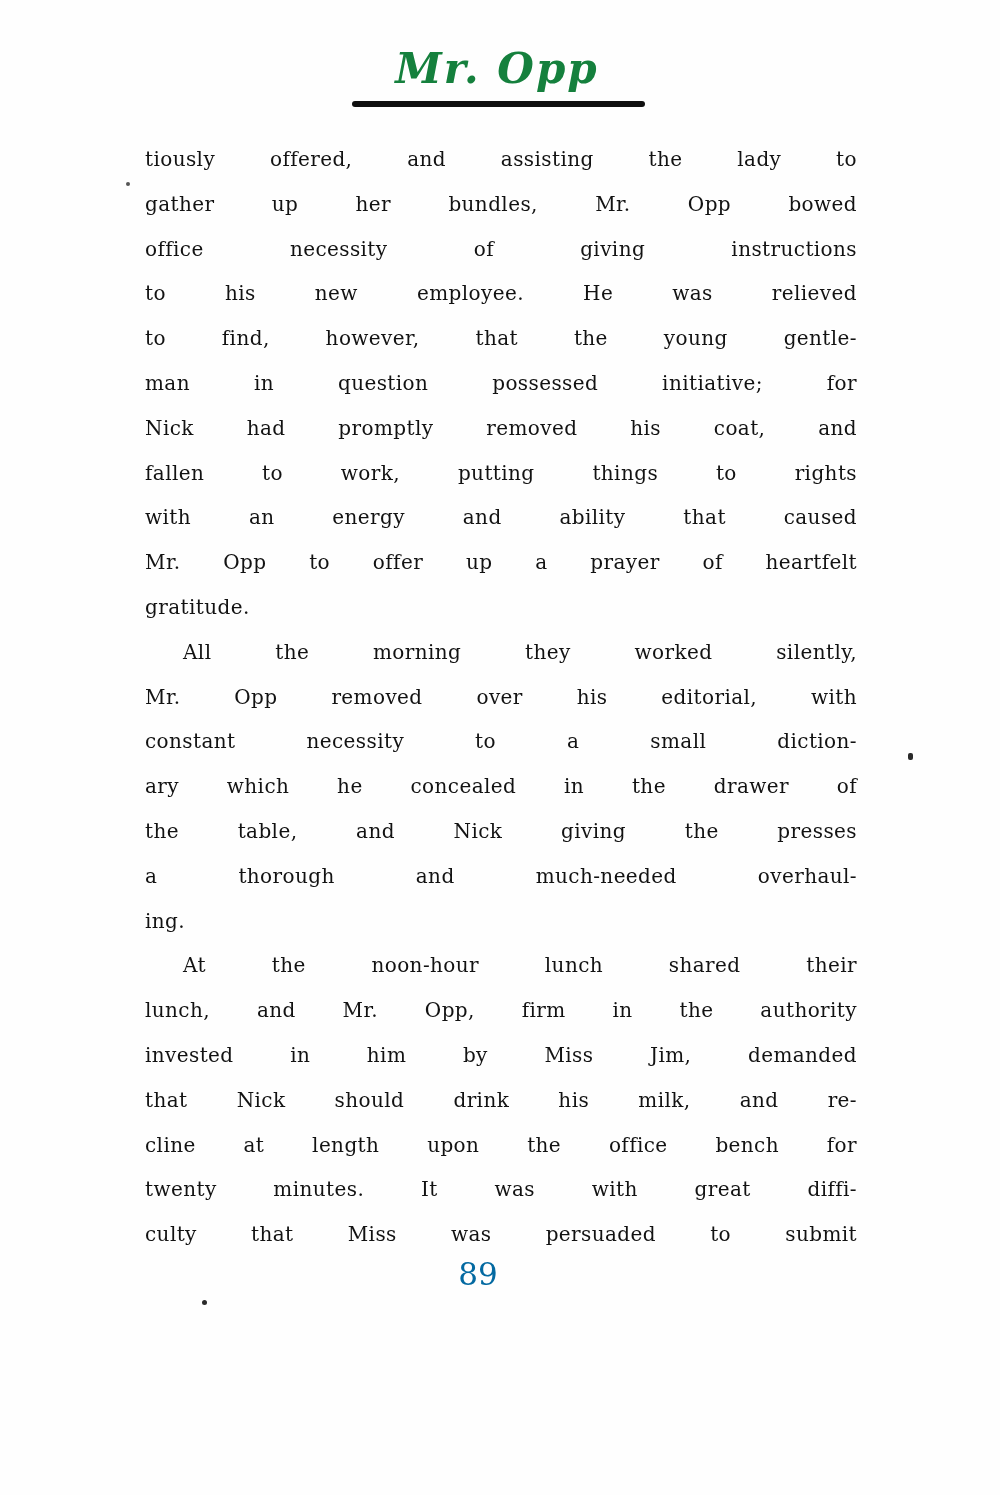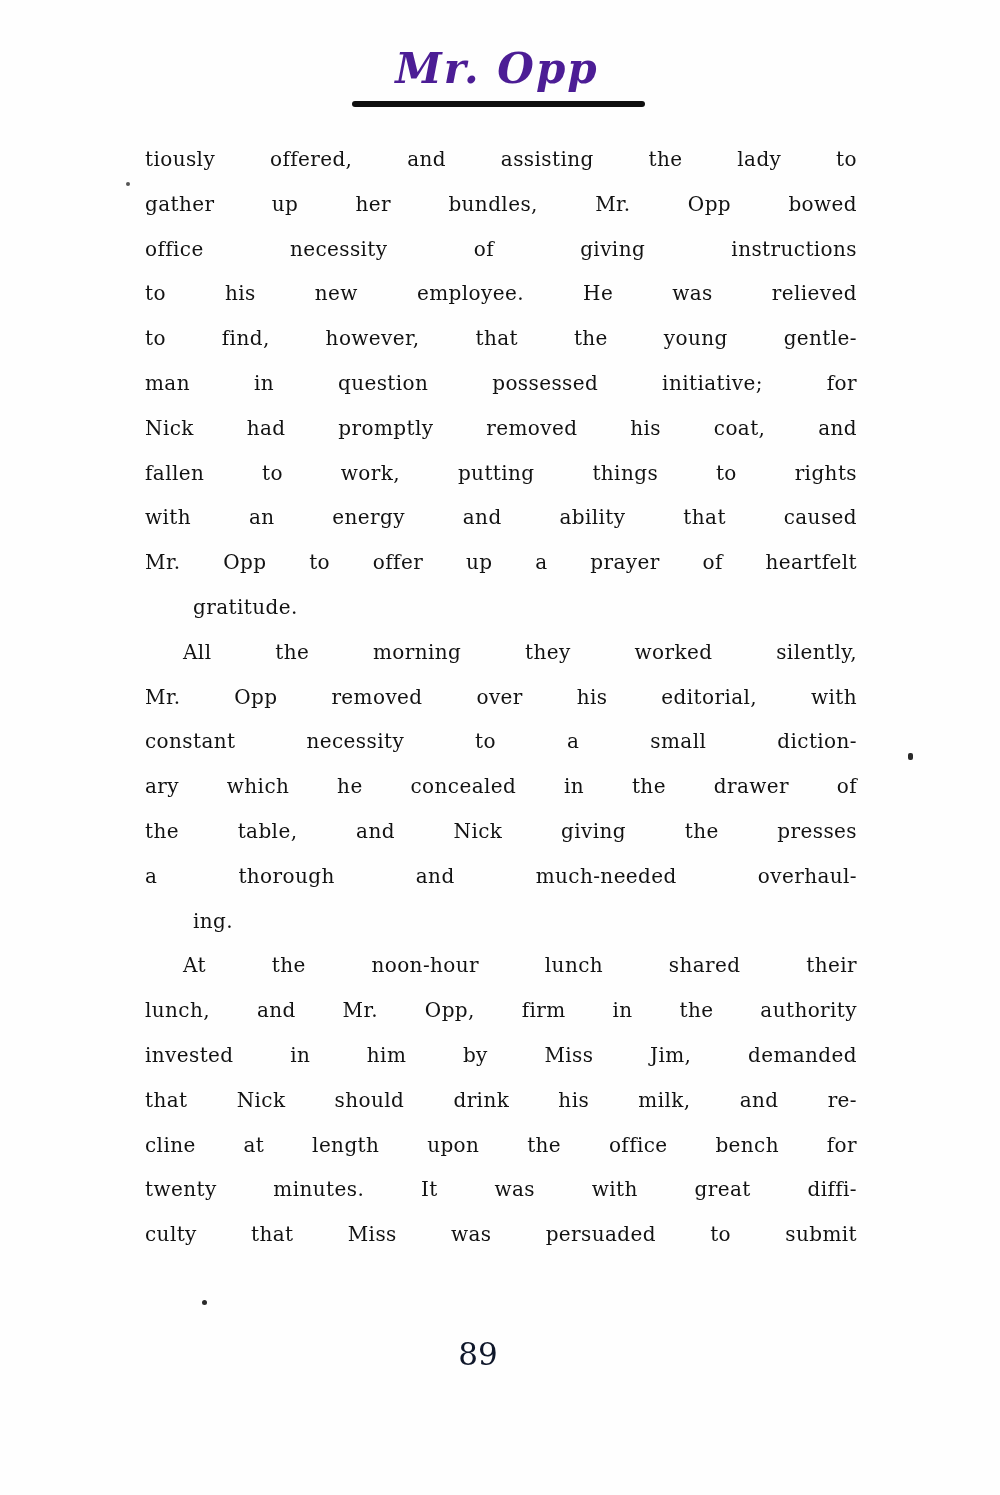--- a/index.html
+++ b/index.html
@@ -19,21 +19,21 @@
   .header-title {
     position: absolute;
     top: 44px;
     left: 0;
     width: 994px;
     text-align: center;
     font-style: italic;
     font-weight: bold;
     font-size: 42px;
     letter-spacing: 2px;
-    color: #4c1d95;
+    color: #15803d;
   }
   .header-rule {
     position: absolute;
     top: 101px;
     left: 352px;
     width: 293px;
     height: 6px;
     background: #0f0f0f;
     border-radius: 3px;
   }
@@ -53,30 +53,29 @@
     text-align-last: justify;
     overflow: visible;
     white-space: normal;
   }
   .line.indent {
     text-indent: 38px;
   }
   .line.para-end {
     text-align: left;
     text-align-last: left;
-    margin-left: 48px;
   }
   .page-number {
     position: absolute;
-    top: 1336px;
+    top: 1256px;
     left: 0;
     width: 956px;
     text-align: center;
     font-size: 31px;
-    color: #0f172a;
+    color: #0369a1;
   }
   .speck {
     position: absolute;
     background: #2a2a2a;
     border-radius: 50%;
   }
   .speck.s1 { left: 126px; top: 182px; width: 4px; height: 4px; background: #555; }
   .speck.s2 { left: 908px; top: 753px; width: 5px; height: 7px; border-radius: 2px; }
   .speck.s3 { left: 202px; top: 1300px; width: 5px; height: 5px; }
 </style>

